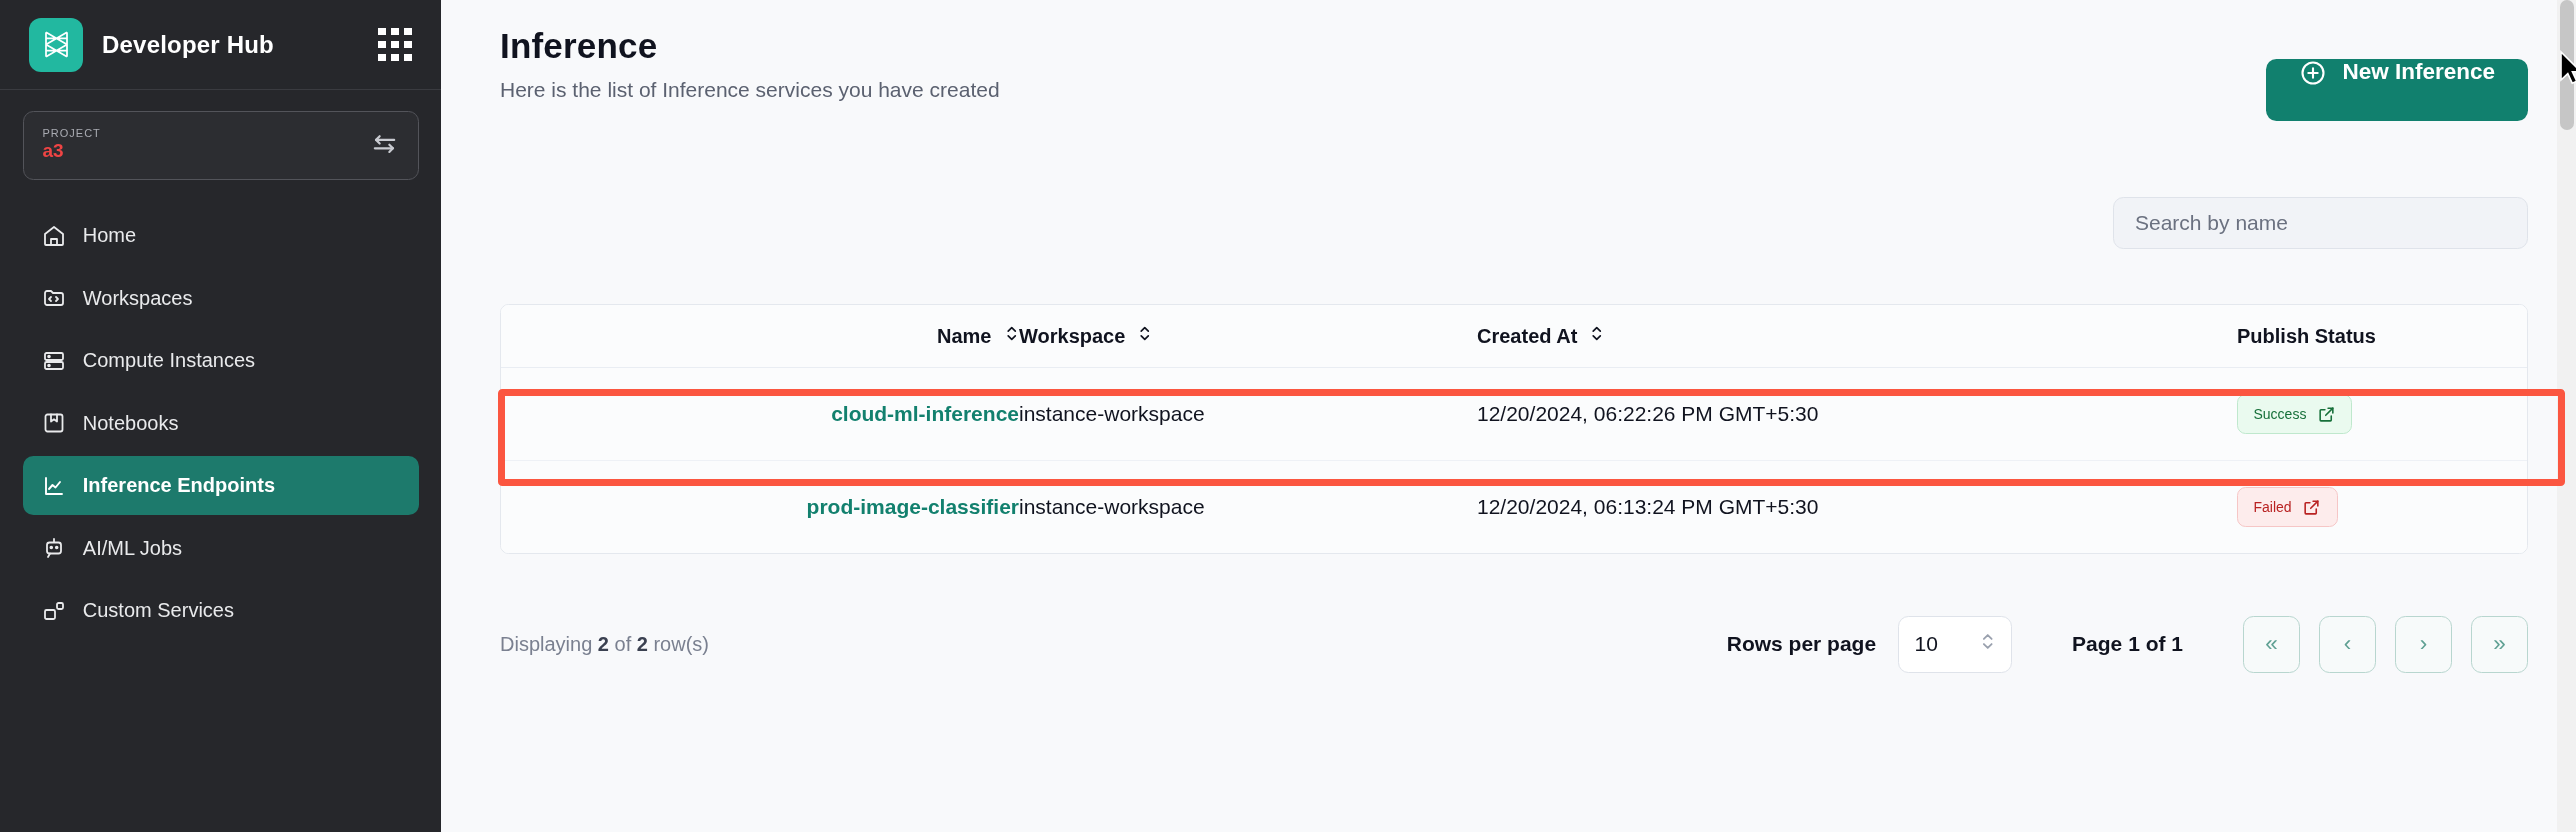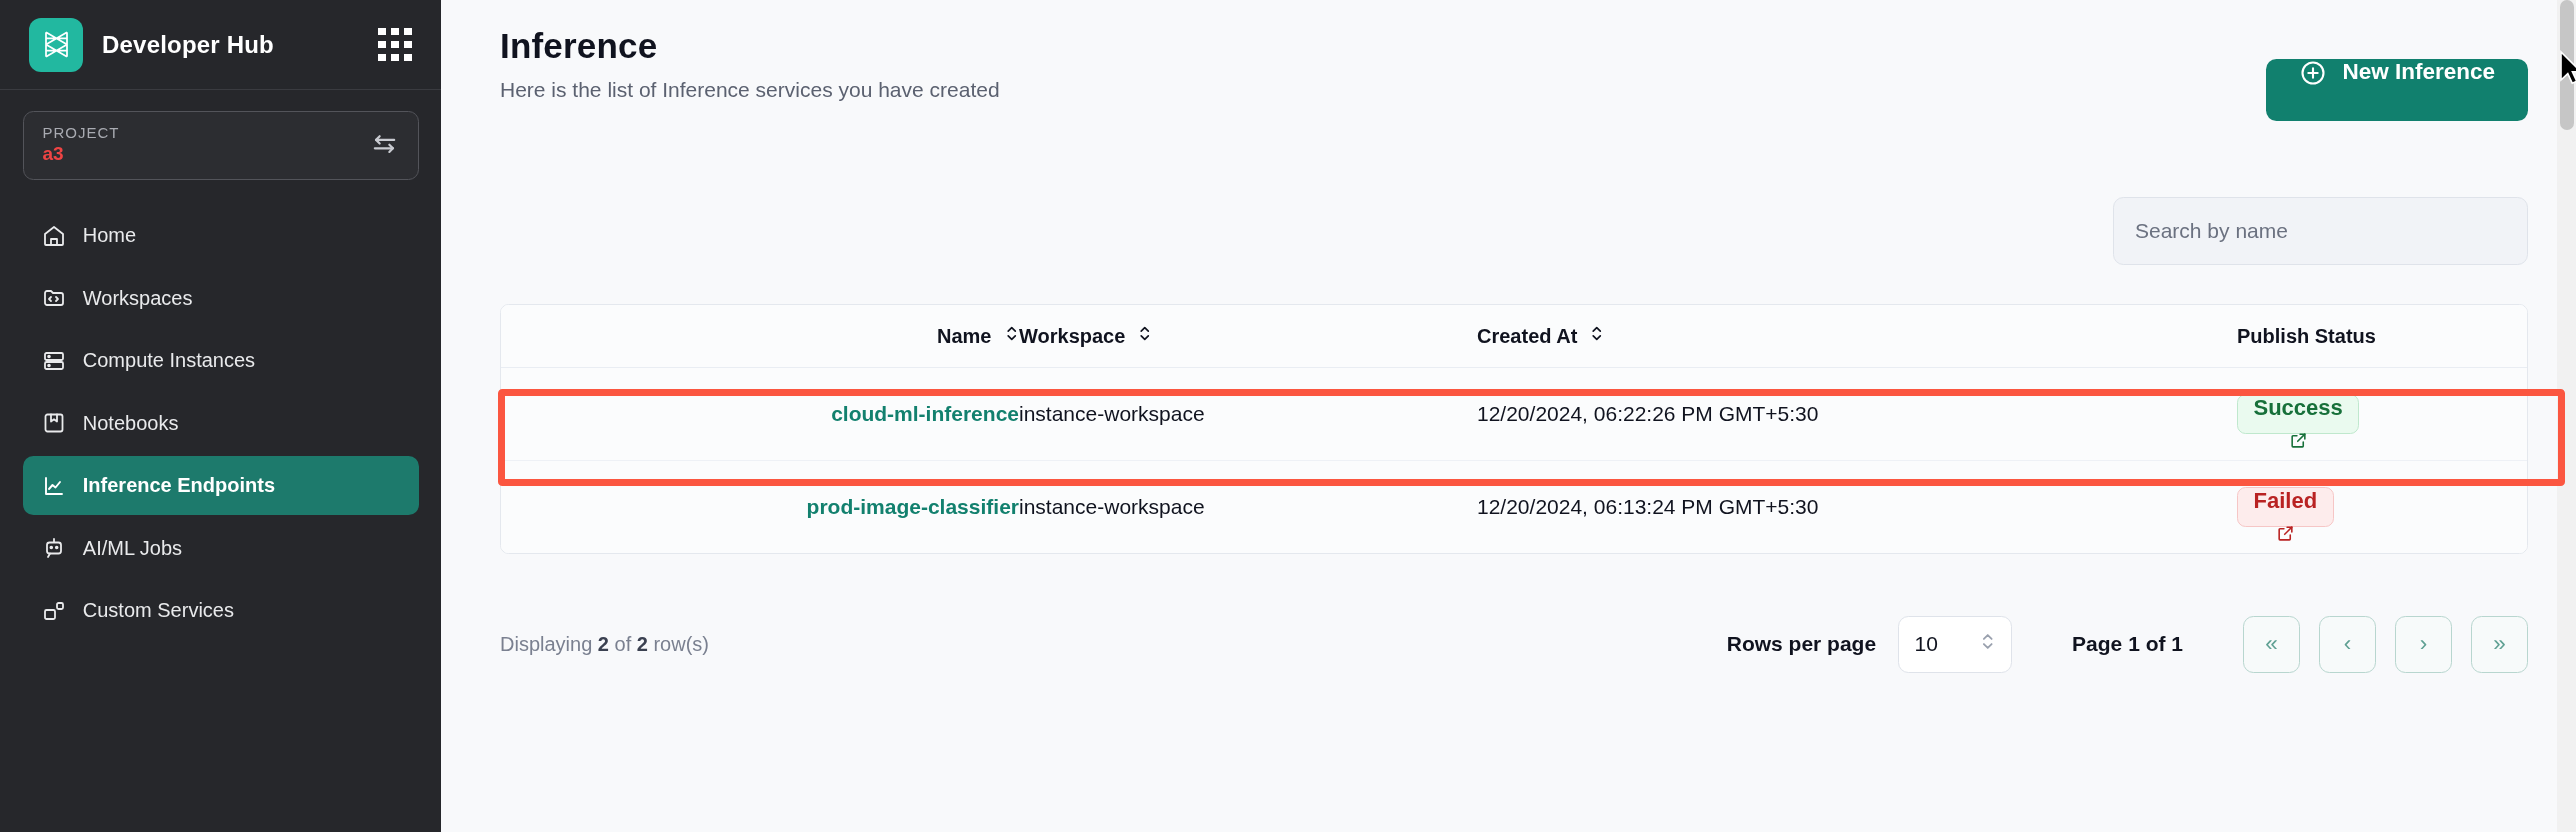--- a/index.html
+++ b/index.html
@@ -32,21 +32,21 @@
     grid-template-rows: repeat(3, 7.8px); gap: 5.2px; cursor: pointer; }
   .grid-apps i { display:block; width:7.8px; height:7.8px; background:#fff; }
 
   .project-box-wrap { padding: 21px 22.5px 0 22.5px; }
   .project-box {
     border: 0.9px solid #53545a; border-radius: 10.4px;
     padding: 12px 19px 14px 19px; height: 69px;
     display: flex; align-items: center; background: #2c2d31;
   }
   .project-texts { display: flex; flex-direction: column; gap: 1.7px; }
-  .project-label { font-size: 15px; color: #a9abb2; letter-spacing: 1px; font-weight: 500; }
+  .project-label { font-size: 11px; color: #a9abb2; letter-spacing: 1px; font-weight: 500; }
   .project-value { font-size: 19px; color: #ef4444; font-weight: bold; }
   .swap-icon { margin-left: auto; color: #c9cbd1; }
 
   .nav { margin-top: 26px; display: flex; flex-direction: column; gap: 3.5px; padding: 0 22.5px; }
   .nav-item {
     display: flex; align-items: center; gap: 17.3px;
     height: 59px; padding: 0 19px; border-radius: 10.4px;
     color: #e9eaec; font-size: 20px; cursor: pointer;
   }
   .nav-item .nav-ico { width: 24px; height: 24px; flex: 0 0 24px; display:flex; align-items:center; justify-content:center;}
@@ -65,21 +65,21 @@
     position: absolute; top: 59px; right: 48px;
     height: 62px; padding: 0 33px;
     background: #11806e; color: #ffffff;
     border: none; border-radius: 10.4px;
     font-size: 22.5px; font-weight: bold; font-family: inherit;
     display: flex; gap: 15.5px; cursor: pointer;
   }
 
   .search-wrap { position: absolute; top: 197px; right: 48px; }
   .search-input {
-    width: 415px; height: 68px; border-radius: 10.4px;
+    width: 415px; height: 52px; border-radius: 10.4px;
     border: 0.9px solid #dfe3ea; background: #f1f3f7;
     padding: 0 21px; font-size: 21px; color: #555b66;
     font-family: inherit; outline: none;
   }
   .search-input::placeholder { color: #6b7180; }
 
   
   .table-card {
     position: absolute; left: 59px; top: 304px; right: 48px;
     background: #ffffff; border: 0.9px solid #e4e8ee;
@@ -100,21 +100,21 @@
     font-size: 21px; color: #10131f; padding: 26px 0;
     border-bottom: 0.9px solid #eef1f6; background: #fbfcfd;
   }
   tbody tr:last-child td { border-bottom: none; }
   td.c-name { padding-left: 33px; }
   .row-link { color: #12806e; font-weight: bold; text-decoration: none; cursor: pointer; }
 
   .badge {
     display: inline-flex; align-items: center; gap: 10.4px;
     height: 40px; padding: 0 15.5px; border-radius: 8.6px;
-    font-size: 22px; font-weight: bold; cursor: pointer; flex-direction: column;
+    font-size: 14px; font-weight: normal; cursor: pointer;
   }
   .badge.success { background: #eafaef; border: 0.9px solid #bfe8cd; color: #17703a; }
   .badge.failed  { background: #fdecec; border: 0.9px solid #f6c6c6; color: #b92222; }
 
   
   .table-foot {
     position: absolute; left: 59px; right: 48px; top: 605px;
     height: 78px; display: flex; align-items: center;
   }
   .disp-text { font-size: 20px; color: #7a8090; }

